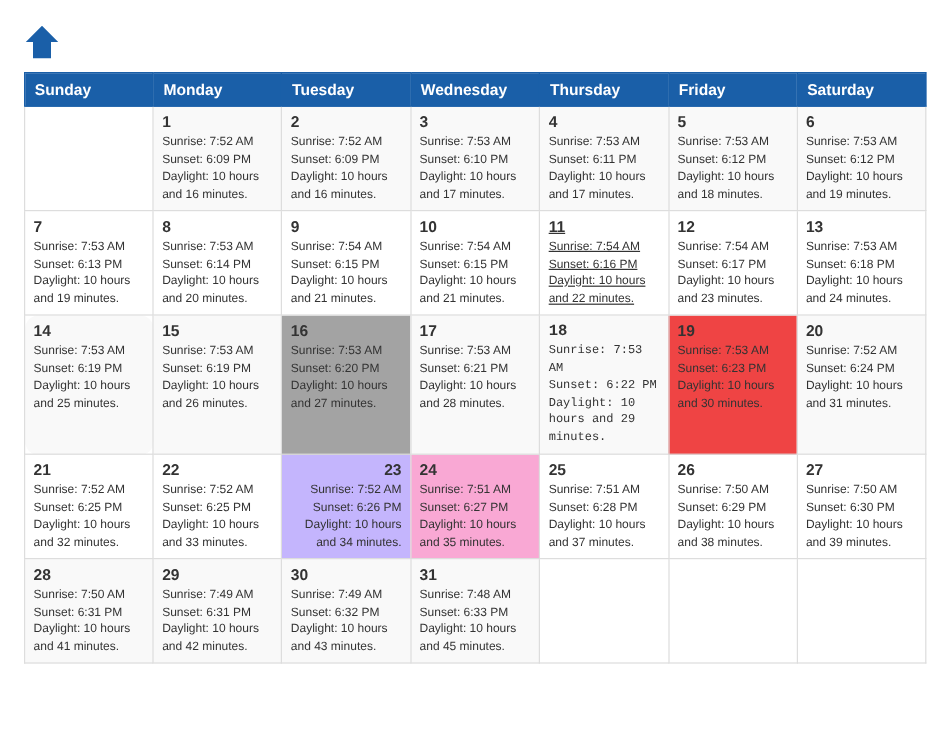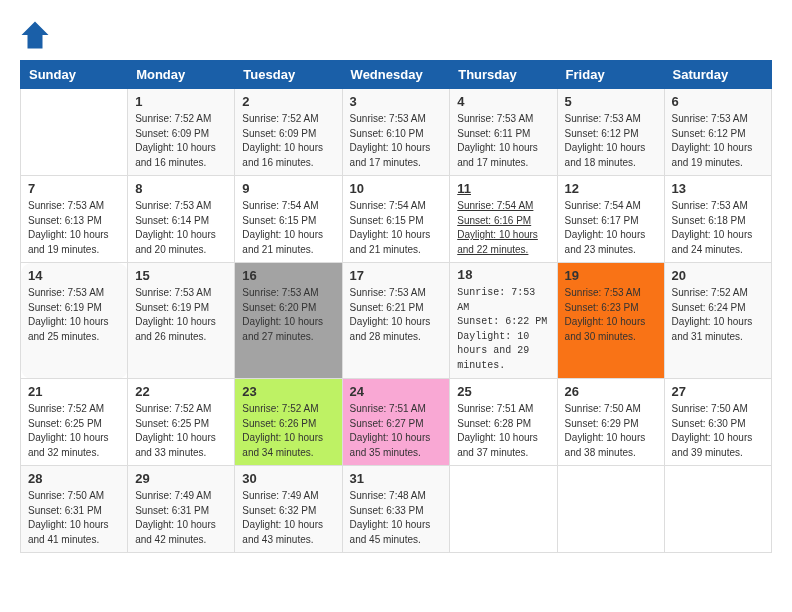--- a/index.html
+++ b/index.html
@@ -230,21 +230,21 @@
           <div class="day-info">
             Sunrise: 7:53 AM<br>Sunset: 6:21 PM<br>Daylight: 10 hours and 28 minutes.
           </div>
         </td>
         <td style="background-color: rgb(249, 249, 249); font-family: Liberation Mono, monospace;">
           <span class="day-number">18</span>
           <div class="day-info">
             Sunrise: 7:53 AM<br>Sunset: 6:22 PM<br>Daylight: 10 hours and 29 minutes.
           </div>
         </td>
-        <td style="background-color: #f97316; margin-left: 48px;">
+        <td style="background-color: #ef4444; margin-left: 48px;">
           <span class="day-number">19</span>
           <div class="day-info">
             Sunrise: 7:53 AM<br>Sunset: 6:23 PM<br>Daylight: 10 hours and 30 minutes.
           </div>
         </td>
         <td style="background-color: rgb(249, 249, 249);">
           <span class="day-number">20</span>
           <div class="day-info">
             Sunrise: 7:52 AM<br>Sunset: 6:24 PM<br>Daylight: 10 hours and 31 minutes.
           </div>
@@ -256,21 +256,21 @@
           <div class="day-info">
             Sunrise: 7:52 AM<br>Sunset: 6:25 PM<br>Daylight: 10 hours and 32 minutes.
           </div>
         </td>
         <td style="background-color: rgb(255, 255, 255);">
           <span class="day-number">22</span>
           <div class="day-info">
             Sunrise: 7:52 AM<br>Sunset: 6:25 PM<br>Daylight: 10 hours and 33 minutes.
           </div>
         </td>
-        <td style="background-color: #bef264;">
+        <td style="background-color: #c4b5fd; text-align: right;">
           <span class="day-number">23</span>
           <div class="day-info">
             Sunrise: 7:52 AM<br>Sunset: 6:26 PM<br>Daylight: 10 hours and 34 minutes.
           </div>
         </td>
         <td style="background-color: #f9a8d4;">
           <span class="day-number">24</span>
           <div class="day-info">
             Sunrise: 7:51 AM<br>Sunset: 6:27 PM<br>Daylight: 10 hours and 35 minutes.
           </div>

